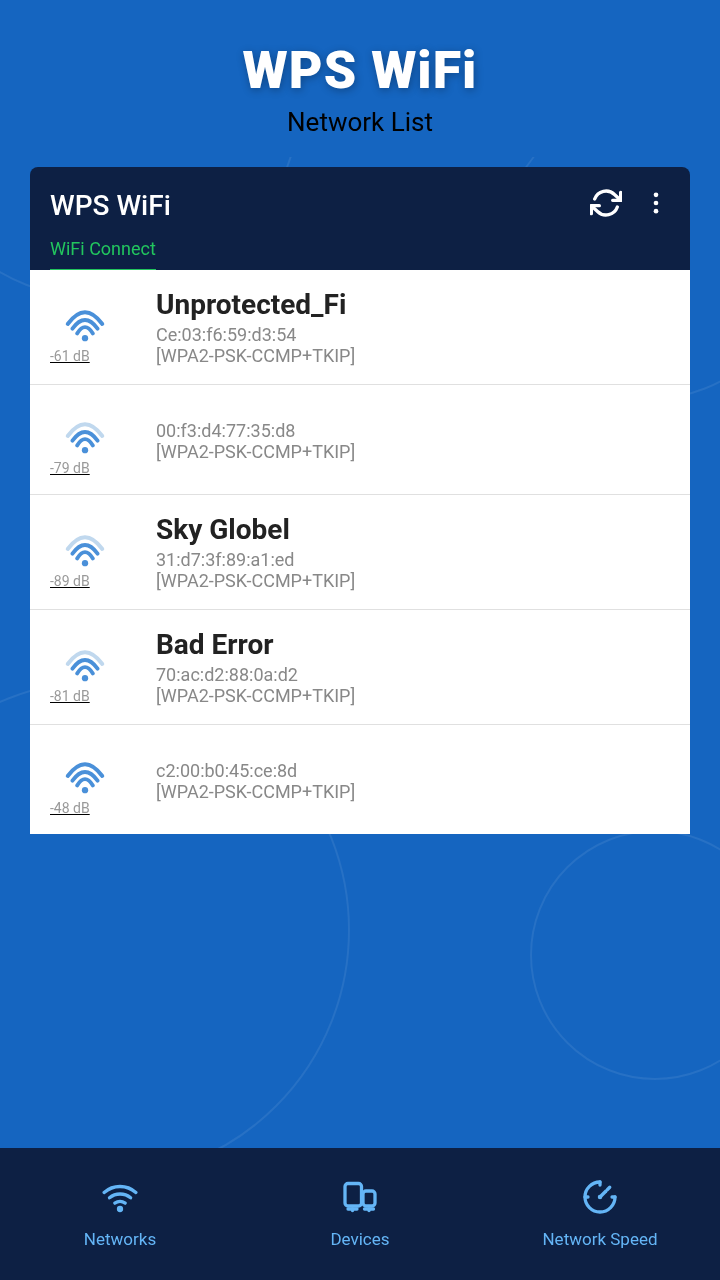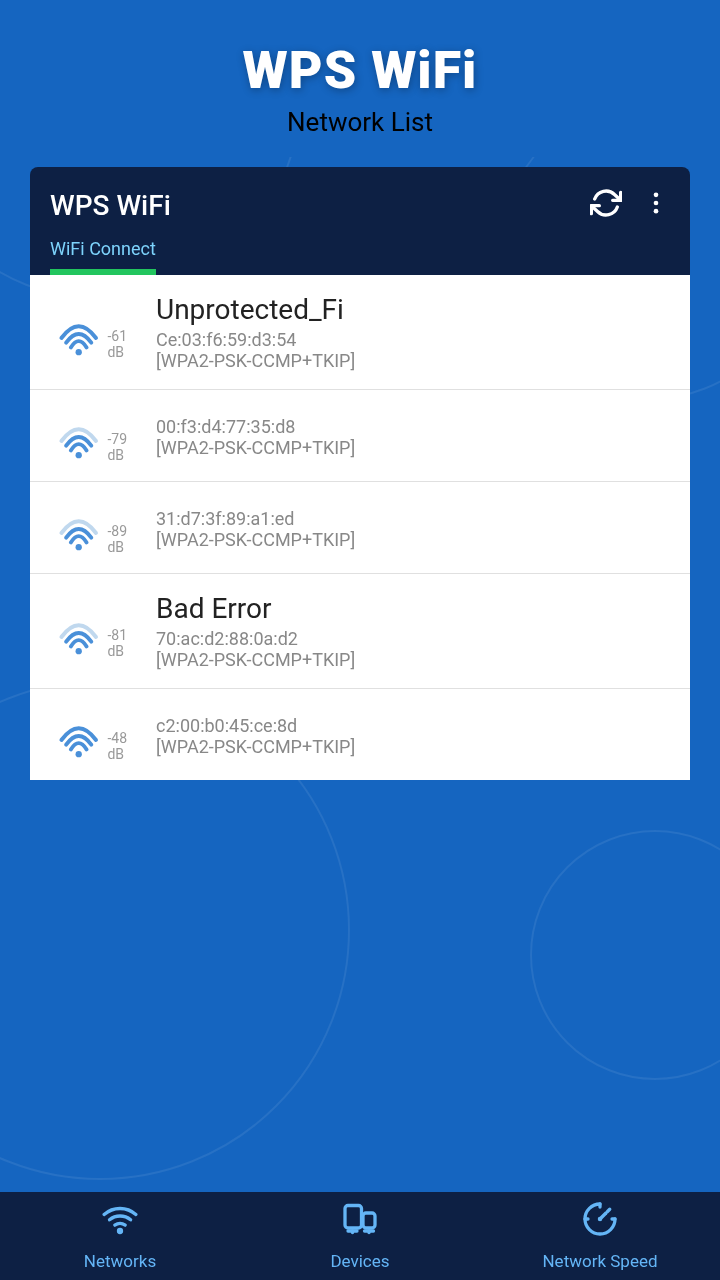--- a/index.html
+++ b/index.html
@@ -81,24 +81,24 @@
       border: none;
       line-height: 1;
     }
 
     
     .tab-bar {
       padding: 14px 20px 0;
     }
     .tab-item {
       display: inline-block;
-      color: #7dd3fc;
+      color: #22c55e;
       font-size: 18px;
       padding-bottom: 10px;
-      border-bottom: 6px solid #22c55e;
+      border-bottom: 1px solid #22c55e;
       cursor: pointer;
     }
 
     
     .network-list {
       background: #fff;
       margin-top: 0;
     }
 
     .network-item {
@@ -110,60 +110,61 @@
       background: #fff;
     }
     .network-item:last-child {
       border-bottom: none;
     }
 
     
     .wifi-icon-wrap {
       width: 90px;
       display: flex;
-      flex-direction: row;
-      align-items: flex-end;
+      flex-direction: column;
+      align-items: flex-start;
       flex-shrink: 0;
+      text-decoration: underline;
     }
     .wifi-svg {
       width: 70px;
       height: 55px;
     }
     .signal-db {
       color: #999;
       font-size: 14px;
       margin-top: 2px;
     }
 
     
     .network-info {
       margin-left: 16px;
     }
     .network-name {
       font-size: 28px;
-      font-weight: 400;
+      font-weight: 700;
       color: #222;
     }
     .network-mac {
       font-size: 18px;
       color: #888;
       margin-top: 3px;
     }
     .network-security {
       font-size: 18px;
       color: #888;
     }
 
     
     .bottom-nav {
       position: absolute;
       bottom: 0;
       left: 0;
       right: 0;
-      height: 88px;
+      height: 132px;
       background: #0D2044;
       display: flex;
       align-items: center;
       justify-content: space-around;
       z-index: 10;
     }
     .nav-item {
       display: flex;
       flex-direction: column;
       align-items: center;
@@ -274,20 +275,21 @@
       <div class="wifi-icon-wrap">
         <svg viewBox="0 0 64 70" class="wifi-svg">
       <path d="M10 42 Q32 12 54 42" stroke="#C0D8EE" stroke-width="5" fill="none" stroke-linecap="round"></path>
             <path d="M16 48 Q32 26 48 48" stroke="#4A90D9" stroke-width="5" fill="none" stroke-linecap="round"></path>
             <path d="M22 54 Q32 38 42 54" stroke="#4A90D9" stroke-width="5" fill="none" stroke-linecap="round"></path>
             <circle cx="32" cy="60" r="4" fill="#4A90D9"></circle>
     </svg>
         <span class="signal-db">-89 dB</span>
       </div>
       <div class="network-info">
+        <div class="network-name">Sky Globel</div>
         <div class="network-mac">31:d7:3f:89:a1:ed</div>
         <div class="network-security">[WPA2-PSK-CCMP+TKIP]</div>
       </div>
     </div>
       <div class="network-item">
       <div class="wifi-icon-wrap">
         <svg viewBox="0 0 64 70" class="wifi-svg">
       <path d="M10 42 Q32 12 54 42" stroke="#C0D8EE" stroke-width="5" fill="none" stroke-linecap="round"></path>
             <path d="M16 48 Q32 26 48 48" stroke="#4A90D9" stroke-width="5" fill="none" stroke-linecap="round"></path>
             <path d="M22 54 Q32 38 42 54" stroke="#4A90D9" stroke-width="5" fill="none" stroke-linecap="round"></path>

